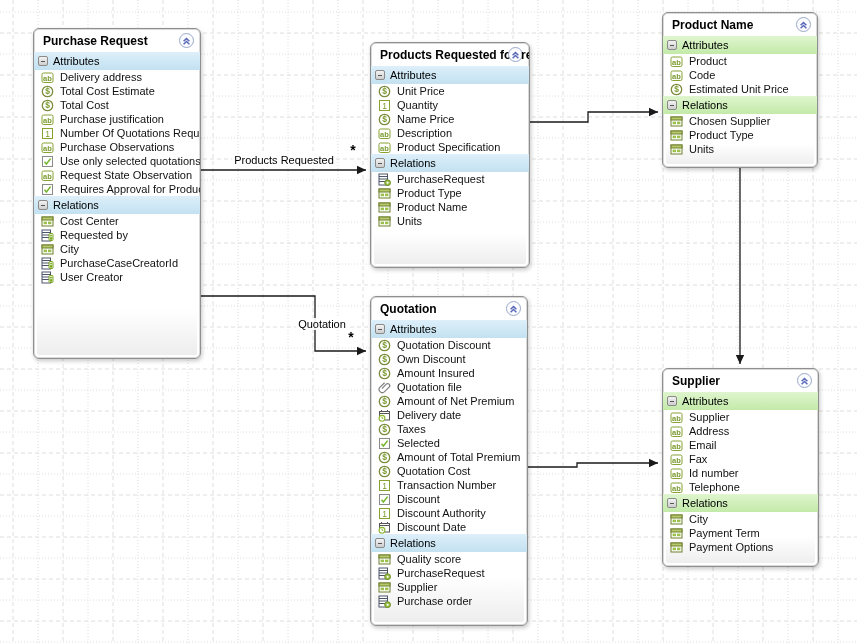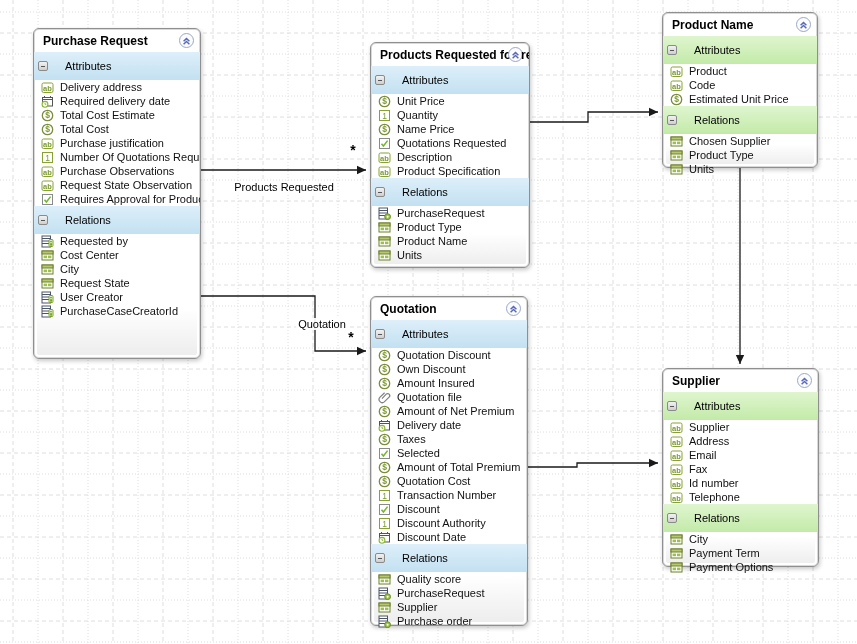--- a/index.html
+++ b/index.html
@@ -6,21 +6,21 @@
   body{font-family:"Liberation Sans",sans-serif;background:#fff;}
   #canvas{position:relative;width:857px;height:644px;background:#fff;overflow:hidden;}
   #wires{position:absolute;left:0;top:0;z-index:0;}
   .entity{position:absolute;z-index:2;box-sizing:border-box;border:1px solid #8f8f8f;border-radius:6px;
     background:linear-gradient(#ffffff 85%,#ececec 100%);
     box-shadow:inset 0 0 0 1px #d9d9d9, inset 0 0 0 3px #ffffff, 1px 2px 4px rgba(0,0,0,.22);}
   .ent-hdr{position:relative;height:21px;line-height:21px;padding:2px 20px 0 9px;font-size:12px;font-weight:bold;
     color:#000;white-space:nowrap;overflow:hidden;}
   .collapse-btn{position:absolute;right:6px;top:4px;width:15px;height:15px;padding:0;border:0;background:transparent;cursor:pointer;}
   .title-clip{position:absolute;left:calc(100% - 8px);top:2px;font-size:12px;font-weight:bold;}
-  .band{display:flex;align-items:center;gap:17px;height:28px;padding:0 2px 0 4px;font-size:11px;color:#000;}
+  .band{display:flex;align-items:center;gap:5px;height:18px;padding:0 2px 0 4px;font-size:11px;color:#000;}
   .theme-blue .band{background:linear-gradient(#ddeffa,#c3e1f1);}
   .theme-green .band{background:linear-gradient(#dff5ce,#c3eaa9);}
   .minus-btn{width:10px;height:10px;border:1px solid #8a8a8a;border-radius:2px;box-sizing:border-box;
     background:linear-gradient(#f2f2f2,#cfcfcf);position:relative;padding:0;cursor:pointer;}
   .minus-btn::after{content:"";position:absolute;left:2px;right:2px;top:3.5px;height:1.5px;background:#555;}
   .row{display:flex;align-items:center;gap:6px;height:14px;padding-left:7px;font-size:11px;color:#111;
     white-space:nowrap;overflow:hidden;}
   .row .ic{flex:0 0 13px;width:13px;height:13px;}
   .connector-label{position:absolute;z-index:3;font-size:11px;color:#000;background:rgba(255,255,255,.92);
     padding:0 2px;transform:translate(-50%,-50%);white-space:nowrap;}
@@ -119,420 +119,399 @@
       </div>
       <div class="row">
         <span class="ic"><svg viewBox="0 0 13 13" class="ic">
             <rect x="1" y="2" width="11" height="9.5" rx="1.5" fill="#fff" stroke="#87a133"></rect>
             <text x="6.5" y="9.6" font-size="7.5" font-weight="bold" fill="#7a9a2e" text-anchor="middle" font-family="Liberation Sans,sans-serif">ab</text>
           </svg></span>
         <span>Delivery address</span>
       </div>
       <div class="row">
         <span class="ic"><svg viewBox="0 0 13 13" class="ic">
+            <circle cx="6.5" cy="6.5" r="5.2" fill="#fff" stroke="#7c8c3c" stroke-width="1.3"></circle>
+            <text x="6.5" y="9.4" font-size="8.5" font-weight="bold" fill="#7a9a2e" text-anchor="middle" font-family="Liberation Sans,sans-serif">$</text>
+          </svg></span>
+        <span>Total Cost Estimate</span>
+      </div>
+      <div class="row">
+        <span class="ic"><svg viewBox="0 0 13 13" class="ic">
+            <circle cx="6.5" cy="6.5" r="5.2" fill="#fff" stroke="#7c8c3c" stroke-width="1.3"></circle>
+            <text x="6.5" y="9.4" font-size="8.5" font-weight="bold" fill="#7a9a2e" text-anchor="middle" font-family="Liberation Sans,sans-serif">$</text>
+          </svg></span>
+        <span>Total Cost</span>
+      </div>
+      <div class="row">
+        <span class="ic"><svg viewBox="0 0 13 13" class="ic">
+            <rect x="1" y="2" width="11" height="9.5" rx="1.5" fill="#fff" stroke="#87a133"></rect>
+            <text x="6.5" y="9.6" font-size="7.5" font-weight="bold" fill="#7a9a2e" text-anchor="middle" font-family="Liberation Sans,sans-serif">ab</text>
+          </svg></span>
+        <span>Purchase justification</span>
+      </div>
+      <div class="row">
+        <span class="ic"><svg viewBox="0 0 13 13" class="ic">
+            <rect x="1.5" y="1.5" width="10" height="10" fill="#fff" stroke="#87a133"></rect>
+            <text x="6.5" y="10" font-size="8.5" fill="#7a9a2e" text-anchor="middle" font-family="Liberation Sans,sans-serif">1</text>
+          </svg></span>
+        <span>Number Of Quotations Require</span>
+      </div>
+      <div class="row">
+        <span class="ic"><svg viewBox="0 0 13 13" class="ic">
+            <rect x="1" y="2" width="11" height="9.5" rx="1.5" fill="#fff" stroke="#87a133"></rect>
+            <text x="6.5" y="9.6" font-size="7.5" font-weight="bold" fill="#7a9a2e" text-anchor="middle" font-family="Liberation Sans,sans-serif">ab</text>
+          </svg></span>
+        <span>Purchase Observations</span>
+      </div>
+      <div class="row">
+        <span class="ic"><svg viewBox="0 0 13 13" class="ic">
+            <rect x="1.5" y="1.5" width="10" height="10" fill="#fff" stroke="#8a8a8a"></rect>
+            <path d="M3.5,6.8 L5.4,9 L9.6,3.6" fill="none" stroke="#74b52c" stroke-width="1.5"></path>
+          </svg></span>
+        <span>Use only selected quotations</span>
+      </div>
+      <div class="row">
+        <span class="ic"><svg viewBox="0 0 13 13" class="ic">
+            <rect x="1" y="2" width="11" height="9.5" rx="1.5" fill="#fff" stroke="#87a133"></rect>
+            <text x="6.5" y="9.6" font-size="7.5" font-weight="bold" fill="#7a9a2e" text-anchor="middle" font-family="Liberation Sans,sans-serif">ab</text>
+          </svg></span>
+        <span>Request State Observation</span>
+      </div>
+      <div class="row">
+        <span class="ic"><svg viewBox="0 0 13 13" class="ic">
+            <rect x="1.5" y="1.5" width="10" height="10" fill="#fff" stroke="#8a8a8a"></rect>
+            <path d="M3.5,6.8 L5.4,9 L9.6,3.6" fill="none" stroke="#74b52c" stroke-width="1.5"></path>
+          </svg></span>
+        <span>Requires Approval for Products</span>
+      </div>
+      <div class="band">
+        <button class="minus-btn"></button>
+        <span>Relations</span>
+      </div>
+      <div class="row">
+        <span class="ic"><svg viewBox="0 0 13 13" class="ic">
+            <rect x="1" y="2" width="11" height="9" fill="#fff" stroke="#6e7e2e"></rect>
+            <rect x="1" y="2" width="11" height="3" fill="#b6c96a" stroke="#6e7e2e"></rect>
+            <rect x="2.6" y="6.6" width="3.4" height="2.6" fill="#9cc04c"></rect>
+            <rect x="7" y="6.6" width="3.4" height="2.6" fill="#9cc04c"></rect>
+          </svg></span>
+        <span>Cost Center</span>
+      </div>
+      <div class="row">
+        <span class="ic"><svg viewBox="0 0 13 13" class="ic">
+            <rect x="1" y="1" width="8.5" height="11" fill="#fff" stroke="#4a5568"></rect>
+            <line x1="1" y1="3.5" x2="9.5" y2="3.5" stroke="#4a5568"></line>
+            <line x1="1" y1="6" x2="9.5" y2="6" stroke="#4a5568"></line>
+            <line x1="1" y1="8.5" x2="9.5" y2="8.5" stroke="#4a5568"></line>
+            <rect x="8" y="4.5" width="4" height="7" rx="1" fill="#eaf5d8" stroke="#79a41f"></rect>
+            <circle cx="10" cy="6.6" r="0.9" fill="#79a41f"></circle>
+            <rect x="9.1" y="8.2" width="1.9" height="2.5" fill="#79a41f"></rect>
+          </svg></span>
+        <span>Requested by</span>
+      </div>
+      <div class="row">
+        <span class="ic"><svg viewBox="0 0 13 13" class="ic">
+            <rect x="1" y="2" width="11" height="9" fill="#fff" stroke="#6e7e2e"></rect>
+            <rect x="1" y="2" width="11" height="3" fill="#b6c96a" stroke="#6e7e2e"></rect>
+            <rect x="2.6" y="6.6" width="3.4" height="2.6" fill="#9cc04c"></rect>
+            <rect x="7" y="6.6" width="3.4" height="2.6" fill="#9cc04c"></rect>
+          </svg></span>
+        <span>City</span>
+      </div>
+      <div class="row">
+        <span class="ic"><svg viewBox="0 0 13 13" class="ic">
+            <rect x="1" y="1" width="8.5" height="11" fill="#fff" stroke="#4a5568"></rect>
+            <line x1="1" y1="3.5" x2="9.5" y2="3.5" stroke="#4a5568"></line>
+            <line x1="1" y1="6" x2="9.5" y2="6" stroke="#4a5568"></line>
+            <line x1="1" y1="8.5" x2="9.5" y2="8.5" stroke="#4a5568"></line>
+            <rect x="8" y="4.5" width="4" height="7" rx="1" fill="#eaf5d8" stroke="#79a41f"></rect>
+            <circle cx="10" cy="6.6" r="0.9" fill="#79a41f"></circle>
+            <rect x="9.1" y="8.2" width="1.9" height="2.5" fill="#79a41f"></rect>
+          </svg></span>
+        <span>PurchaseCaseCreatorId</span>
+      </div>
+      <div class="row">
+        <span class="ic"><svg viewBox="0 0 13 13" class="ic">
+            <rect x="1" y="1" width="8.5" height="11" fill="#fff" stroke="#4a5568"></rect>
+            <line x1="1" y1="3.5" x2="9.5" y2="3.5" stroke="#4a5568"></line>
+            <line x1="1" y1="6" x2="9.5" y2="6" stroke="#4a5568"></line>
+            <line x1="1" y1="8.5" x2="9.5" y2="8.5" stroke="#4a5568"></line>
+            <rect x="8" y="4.5" width="4" height="7" rx="1" fill="#eaf5d8" stroke="#79a41f"></rect>
+            <circle cx="10" cy="6.6" r="0.9" fill="#79a41f"></circle>
+            <rect x="9.1" y="8.2" width="1.9" height="2.5" fill="#79a41f"></rect>
+          </svg></span>
+        <span>User Creator</span>
+      </div>
+    </div>
+    <div class="entity theme-blue" style="left: 370px; top: 42px; width: 160px; height: 226px;">
+      <div class="ent-hdr"><span>Products Requested for</span><button class="collapse-btn"><svg viewBox="0 0 15 15" width="15" height="15">
+            <circle cx="7.5" cy="7.5" r="7" fill="#fbfcff" stroke="#9aa7c7"></circle>
+            <path d="M4.6,8.3 L7.5,5.6 L10.4,8.3" fill="none" stroke="#5a68b8" stroke-width="1.5"></path>
+            <path d="M4.6,11.2 L7.5,8.5 L10.4,11.2" fill="none" stroke="#5a68b8" stroke-width="1.5"></path>
+          </svg></button><span class="title-clip">re</span></div>
+      <div class="band">
+        <button class="minus-btn"></button>
+        <span>Attributes</span>
+      </div>
+      <div class="row">
+        <span class="ic"><svg viewBox="0 0 13 13" class="ic">
+            <circle cx="6.5" cy="6.5" r="5.2" fill="#fff" stroke="#7c8c3c" stroke-width="1.3"></circle>
+            <text x="6.5" y="9.4" font-size="8.5" font-weight="bold" fill="#7a9a2e" text-anchor="middle" font-family="Liberation Sans,sans-serif">$</text>
+          </svg></span>
+        <span>Unit Price</span>
+      </div>
+      <div class="row">
+        <span class="ic"><svg viewBox="0 0 13 13" class="ic">
+            <rect x="1.5" y="1.5" width="10" height="10" fill="#fff" stroke="#87a133"></rect>
+            <text x="6.5" y="10" font-size="8.5" fill="#7a9a2e" text-anchor="middle" font-family="Liberation Sans,sans-serif">1</text>
+          </svg></span>
+        <span>Quantity</span>
+      </div>
+      <div class="row">
+        <span class="ic"><svg viewBox="0 0 13 13" class="ic">
+            <circle cx="6.5" cy="6.5" r="5.2" fill="#fff" stroke="#7c8c3c" stroke-width="1.3"></circle>
+            <text x="6.5" y="9.4" font-size="8.5" font-weight="bold" fill="#7a9a2e" text-anchor="middle" font-family="Liberation Sans,sans-serif">$</text>
+          </svg></span>
+        <span>Name Price</span>
+      </div>
+      <div class="row">
+        <span class="ic"><svg viewBox="0 0 13 13" class="ic">
+            <rect x="1" y="2" width="11" height="9.5" rx="1.5" fill="#fff" stroke="#87a133"></rect>
+            <text x="6.5" y="9.6" font-size="7.5" font-weight="bold" fill="#7a9a2e" text-anchor="middle" font-family="Liberation Sans,sans-serif">ab</text>
+          </svg></span>
+        <span>Description</span>
+      </div>
+      <div class="row">
+        <span class="ic"><svg viewBox="0 0 13 13" class="ic">
+            <rect x="1" y="2" width="11" height="9.5" rx="1.5" fill="#fff" stroke="#87a133"></rect>
+            <text x="6.5" y="9.6" font-size="7.5" font-weight="bold" fill="#7a9a2e" text-anchor="middle" font-family="Liberation Sans,sans-serif">ab</text>
+          </svg></span>
+        <span>Product Specification</span>
+      </div>
+      <div class="band">
+        <button class="minus-btn"></button>
+        <span>Relations</span>
+      </div>
+      <div class="row">
+        <span class="ic"><svg viewBox="0 0 13 13" class="ic">
+            <rect x="1" y="1" width="8.5" height="11" fill="#fff" stroke="#4a5568"></rect>
+            <line x1="1" y1="3.5" x2="9.5" y2="3.5" stroke="#4a5568"></line>
+            <line x1="1" y1="6" x2="9.5" y2="6" stroke="#4a5568"></line>
+            <line x1="1" y1="8.5" x2="9.5" y2="8.5" stroke="#4a5568"></line>
+            <circle cx="9.6" cy="9.7" r="2.9" fill="#9cc04c" stroke="#6b8f1f"></circle>
+            <circle cx="9.6" cy="9.7" r="1" fill="#fff"></circle>
+          </svg></span>
+        <span>PurchaseRequest</span>
+      </div>
+      <div class="row">
+        <span class="ic"><svg viewBox="0 0 13 13" class="ic">
+            <rect x="1" y="2" width="11" height="9" fill="#fff" stroke="#6e7e2e"></rect>
+            <rect x="1" y="2" width="11" height="3" fill="#b6c96a" stroke="#6e7e2e"></rect>
+            <rect x="2.6" y="6.6" width="3.4" height="2.6" fill="#9cc04c"></rect>
+            <rect x="7" y="6.6" width="3.4" height="2.6" fill="#9cc04c"></rect>
+          </svg></span>
+        <span>Product Type</span>
+      </div>
+      <div class="row">
+        <span class="ic"><svg viewBox="0 0 13 13" class="ic">
+            <rect x="1" y="2" width="11" height="9" fill="#fff" stroke="#6e7e2e"></rect>
+            <rect x="1" y="2" width="11" height="3" fill="#b6c96a" stroke="#6e7e2e"></rect>
+            <rect x="2.6" y="6.6" width="3.4" height="2.6" fill="#9cc04c"></rect>
+            <rect x="7" y="6.6" width="3.4" height="2.6" fill="#9cc04c"></rect>
+          </svg></span>
+        <span>Product Name</span>
+      </div>
+      <div class="row">
+        <span class="ic"><svg viewBox="0 0 13 13" class="ic">
+            <rect x="1" y="2" width="11" height="9" fill="#fff" stroke="#6e7e2e"></rect>
+            <rect x="1" y="2" width="11" height="3" fill="#b6c96a" stroke="#6e7e2e"></rect>
+            <rect x="2.6" y="6.6" width="3.4" height="2.6" fill="#9cc04c"></rect>
+            <rect x="7" y="6.6" width="3.4" height="2.6" fill="#9cc04c"></rect>
+          </svg></span>
+        <span>Units</span>
+      </div>
+    </div>
+    <div class="entity theme-green" style="left: 662px; top: 12px; width: 156px; height: 156px;">
+      <div class="ent-hdr"><span>Product Name</span><button class="collapse-btn"><svg viewBox="0 0 15 15" width="15" height="15">
+            <circle cx="7.5" cy="7.5" r="7" fill="#fbfcff" stroke="#9aa7c7"></circle>
+            <path d="M4.6,8.3 L7.5,5.6 L10.4,8.3" fill="none" stroke="#5a68b8" stroke-width="1.5"></path>
+            <path d="M4.6,11.2 L7.5,8.5 L10.4,11.2" fill="none" stroke="#5a68b8" stroke-width="1.5"></path>
+          </svg></button></div>
+      <div class="band">
+        <button class="minus-btn"></button>
+        <span>Attributes</span>
+      </div>
+      <div class="row">
+        <span class="ic"><svg viewBox="0 0 13 13" class="ic">
+            <rect x="1" y="2" width="11" height="9.5" rx="1.5" fill="#fff" stroke="#87a133"></rect>
+            <text x="6.5" y="9.6" font-size="7.5" font-weight="bold" fill="#7a9a2e" text-anchor="middle" font-family="Liberation Sans,sans-serif">ab</text>
+          </svg></span>
+        <span>Product</span>
+      </div>
+      <div class="row">
+        <span class="ic"><svg viewBox="0 0 13 13" class="ic">
+            <rect x="1" y="2" width="11" height="9.5" rx="1.5" fill="#fff" stroke="#87a133"></rect>
+            <text x="6.5" y="9.6" font-size="7.5" font-weight="bold" fill="#7a9a2e" text-anchor="middle" font-family="Liberation Sans,sans-serif">ab</text>
+          </svg></span>
+        <span>Code</span>
+      </div>
+      <div class="row">
+        <span class="ic"><svg viewBox="0 0 13 13" class="ic">
+            <circle cx="6.5" cy="6.5" r="5.2" fill="#fff" stroke="#7c8c3c" stroke-width="1.3"></circle>
+            <text x="6.5" y="9.4" font-size="8.5" font-weight="bold" fill="#7a9a2e" text-anchor="middle" font-family="Liberation Sans,sans-serif">$</text>
+          </svg></span>
+        <span>Estimated Unit Price</span>
+      </div>
+      <div class="band">
+        <button class="minus-btn"></button>
+        <span>Relations</span>
+      </div>
+      <div class="row">
+        <span class="ic"><svg viewBox="0 0 13 13" class="ic">
+            <rect x="1" y="2" width="11" height="9" fill="#fff" stroke="#6e7e2e"></rect>
+            <rect x="1" y="2" width="11" height="3" fill="#b6c96a" stroke="#6e7e2e"></rect>
+            <rect x="2.6" y="6.6" width="3.4" height="2.6" fill="#9cc04c"></rect>
+            <rect x="7" y="6.6" width="3.4" height="2.6" fill="#9cc04c"></rect>
+          </svg></span>
+        <span>Chosen Supplier</span>
+      </div>
+      <div class="row">
+        <span class="ic"><svg viewBox="0 0 13 13" class="ic">
+            <rect x="1" y="2" width="11" height="9" fill="#fff" stroke="#6e7e2e"></rect>
+            <rect x="1" y="2" width="11" height="3" fill="#b6c96a" stroke="#6e7e2e"></rect>
+            <rect x="2.6" y="6.6" width="3.4" height="2.6" fill="#9cc04c"></rect>
+            <rect x="7" y="6.6" width="3.4" height="2.6" fill="#9cc04c"></rect>
+          </svg></span>
+        <span>Product Type</span>
+      </div>
+      <div class="row">
+        <span class="ic"><svg viewBox="0 0 13 13" class="ic">
+            <rect x="1" y="2" width="11" height="9" fill="#fff" stroke="#6e7e2e"></rect>
+            <rect x="1" y="2" width="11" height="3" fill="#b6c96a" stroke="#6e7e2e"></rect>
+            <rect x="2.6" y="6.6" width="3.4" height="2.6" fill="#9cc04c"></rect>
+            <rect x="7" y="6.6" width="3.4" height="2.6" fill="#9cc04c"></rect>
+          </svg></span>
+        <span>Units</span>
+      </div>
+    </div>
+    <div class="entity theme-blue" style="left: 370px; top: 296px; width: 158px; height: 330px;">
+      <div class="ent-hdr"><span>Quotation</span><button class="collapse-btn"><svg viewBox="0 0 15 15" width="15" height="15">
+            <circle cx="7.5" cy="7.5" r="7" fill="#fbfcff" stroke="#9aa7c7"></circle>
+            <path d="M4.6,8.3 L7.5,5.6 L10.4,8.3" fill="none" stroke="#5a68b8" stroke-width="1.5"></path>
+            <path d="M4.6,11.2 L7.5,8.5 L10.4,11.2" fill="none" stroke="#5a68b8" stroke-width="1.5"></path>
+          </svg></button></div>
+      <div class="band">
+        <button class="minus-btn"></button>
+        <span>Attributes</span>
+      </div>
+      <div class="row">
+        <span class="ic"><svg viewBox="0 0 13 13" class="ic">
+            <circle cx="6.5" cy="6.5" r="5.2" fill="#fff" stroke="#7c8c3c" stroke-width="1.3"></circle>
+            <text x="6.5" y="9.4" font-size="8.5" font-weight="bold" fill="#7a9a2e" text-anchor="middle" font-family="Liberation Sans,sans-serif">$</text>
+          </svg></span>
+        <span>Quotation Discount</span>
+      </div>
+      <div class="row">
+        <span class="ic"><svg viewBox="0 0 13 13" class="ic">
+            <circle cx="6.5" cy="6.5" r="5.2" fill="#fff" stroke="#7c8c3c" stroke-width="1.3"></circle>
+            <text x="6.5" y="9.4" font-size="8.5" font-weight="bold" fill="#7a9a2e" text-anchor="middle" font-family="Liberation Sans,sans-serif">$</text>
+          </svg></span>
+        <span>Own Discount</span>
+      </div>
+      <div class="row">
+        <span class="ic"><svg viewBox="0 0 13 13" class="ic">
+            <circle cx="6.5" cy="6.5" r="5.2" fill="#fff" stroke="#7c8c3c" stroke-width="1.3"></circle>
+            <text x="6.5" y="9.4" font-size="8.5" font-weight="bold" fill="#7a9a2e" text-anchor="middle" font-family="Liberation Sans,sans-serif">$</text>
+          </svg></span>
+        <span>Amount Insured</span>
+      </div>
+      <div class="row">
+        <span class="ic"><svg viewBox="0 0 13 13" class="ic">
+            <path d="M4,7.6 L8.2,3.2 a2,2 0 0 1 2.9,2.9 L6.3,10.9 a3.2,3.2 0 0 1 -4.5,-4.5 L6.6,1.7" fill="none" stroke="#7f7f7f" stroke-width="1.2"></path>
+          </svg></span>
+        <span>Quotation file</span>
+      </div>
+      <div class="row">
+        <span class="ic"><svg viewBox="0 0 13 13" class="ic">
+            <circle cx="6.5" cy="6.5" r="5.2" fill="#fff" stroke="#7c8c3c" stroke-width="1.3"></circle>
+            <text x="6.5" y="9.4" font-size="8.5" font-weight="bold" fill="#7a9a2e" text-anchor="middle" font-family="Liberation Sans,sans-serif">$</text>
+          </svg></span>
+        <span>Amount of Net Premium</span>
+      </div>
+      <div class="row">
+        <span class="ic"><svg viewBox="0 0 13 13" class="ic">
             <rect x="1.5" y="2.5" width="10" height="8.5" fill="#fff" stroke="#555"></rect>
             <line x1="1.5" y1="4.5" x2="11.5" y2="4.5" stroke="#555"></line>
             <line x1="3.5" y1="1" x2="3.5" y2="2.5" stroke="#555"></line>
             <line x1="9.5" y1="1" x2="9.5" y2="2.5" stroke="#555"></line>
             <circle cx="4" cy="9.3" r="2.9" fill="#fff" stroke="#8ab72f" stroke-width="1.1"></circle>
             <line x1="4" y1="9.3" x2="4" y2="7.7" stroke="#8ab72f"></line>
             <line x1="4" y1="9.3" x2="5.3" y2="9.3" stroke="#8ab72f"></line>
           </svg></span>
-        <span>Required delivery date</span>
-      </div>
-      <div class="row">
-        <span class="ic"><svg viewBox="0 0 13 13" class="ic">
-            <circle cx="6.5" cy="6.5" r="5.2" fill="#fff" stroke="#7c8c3c" stroke-width="1.3"></circle>
-            <text x="6.5" y="9.4" font-size="8.5" font-weight="bold" fill="#7a9a2e" text-anchor="middle" font-family="Liberation Sans,sans-serif">$</text>
-          </svg></span>
-        <span>Total Cost Estimate</span>
-      </div>
-      <div class="row">
-        <span class="ic"><svg viewBox="0 0 13 13" class="ic">
-            <circle cx="6.5" cy="6.5" r="5.2" fill="#fff" stroke="#7c8c3c" stroke-width="1.3"></circle>
-            <text x="6.5" y="9.4" font-size="8.5" font-weight="bold" fill="#7a9a2e" text-anchor="middle" font-family="Liberation Sans,sans-serif">$</text>
-          </svg></span>
-        <span>Total Cost</span>
-      </div>
-      <div class="row">
-        <span class="ic"><svg viewBox="0 0 13 13" class="ic">
-            <rect x="1" y="2" width="11" height="9.5" rx="1.5" fill="#fff" stroke="#87a133"></rect>
-            <text x="6.5" y="9.6" font-size="7.5" font-weight="bold" fill="#7a9a2e" text-anchor="middle" font-family="Liberation Sans,sans-serif">ab</text>
-          </svg></span>
-        <span>Purchase justification</span>
+        <span>Delivery date</span>
+      </div>
+      <div class="row">
+        <span class="ic"><svg viewBox="0 0 13 13" class="ic">
+            <circle cx="6.5" cy="6.5" r="5.2" fill="#fff" stroke="#7c8c3c" stroke-width="1.3"></circle>
+            <text x="6.5" y="9.4" font-size="8.5" font-weight="bold" fill="#7a9a2e" text-anchor="middle" font-family="Liberation Sans,sans-serif">$</text>
+          </svg></span>
+        <span>Taxes</span>
+      </div>
+      <div class="row">
+        <span class="ic"><svg viewBox="0 0 13 13" class="ic">
+            <rect x="1.5" y="1.5" width="10" height="10" fill="#fff" stroke="#8a8a8a"></rect>
+            <path d="M3.5,6.8 L5.4,9 L9.6,3.6" fill="none" stroke="#74b52c" stroke-width="1.5"></path>
+          </svg></span>
+        <span>Selected</span>
+      </div>
+      <div class="row">
+        <span class="ic"><svg viewBox="0 0 13 13" class="ic">
+            <circle cx="6.5" cy="6.5" r="5.2" fill="#fff" stroke="#7c8c3c" stroke-width="1.3"></circle>
+            <text x="6.5" y="9.4" font-size="8.5" font-weight="bold" fill="#7a9a2e" text-anchor="middle" font-family="Liberation Sans,sans-serif">$</text>
+          </svg></span>
+        <span>Amount of Total Premium</span>
+      </div>
+      <div class="row">
+        <span class="ic"><svg viewBox="0 0 13 13" class="ic">
+            <circle cx="6.5" cy="6.5" r="5.2" fill="#fff" stroke="#7c8c3c" stroke-width="1.3"></circle>
+            <text x="6.5" y="9.4" font-size="8.5" font-weight="bold" fill="#7a9a2e" text-anchor="middle" font-family="Liberation Sans,sans-serif">$</text>
+          </svg></span>
+        <span>Quotation Cost</span>
       </div>
       <div class="row">
         <span class="ic"><svg viewBox="0 0 13 13" class="ic">
             <rect x="1.5" y="1.5" width="10" height="10" fill="#fff" stroke="#87a133"></rect>
             <text x="6.5" y="10" font-size="8.5" fill="#7a9a2e" text-anchor="middle" font-family="Liberation Sans,sans-serif">1</text>
           </svg></span>
-        <span>Number Of Quotations Require</span>
-      </div>
-      <div class="row">
-        <span class="ic"><svg viewBox="0 0 13 13" class="ic">
-            <rect x="1" y="2" width="11" height="9.5" rx="1.5" fill="#fff" stroke="#87a133"></rect>
-            <text x="6.5" y="9.6" font-size="7.5" font-weight="bold" fill="#7a9a2e" text-anchor="middle" font-family="Liberation Sans,sans-serif">ab</text>
-          </svg></span>
-        <span>Purchase Observations</span>
-      </div>
-      <div class="row">
-        <span class="ic"><svg viewBox="0 0 13 13" class="ic">
-            <rect x="1" y="2" width="11" height="9.5" rx="1.5" fill="#fff" stroke="#87a133"></rect>
-            <text x="6.5" y="9.6" font-size="7.5" font-weight="bold" fill="#7a9a2e" text-anchor="middle" font-family="Liberation Sans,sans-serif">ab</text>
-          </svg></span>
-        <span>Request State Observation</span>
+        <span>Transaction Number</span>
       </div>
       <div class="row">
         <span class="ic"><svg viewBox="0 0 13 13" class="ic">
             <rect x="1.5" y="1.5" width="10" height="10" fill="#fff" stroke="#8a8a8a"></rect>
             <path d="M3.5,6.8 L5.4,9 L9.6,3.6" fill="none" stroke="#74b52c" stroke-width="1.5"></path>
           </svg></span>
-        <span>Requires Approval for Products</span>
-      </div>
-      <div class="band">
-        <button class="minus-btn"></button>
-        <span>Relations</span>
-      </div>
-      <div class="row">
-        <span class="ic"><svg viewBox="0 0 13 13" class="ic">
-            <rect x="1" y="1" width="8.5" height="11" fill="#fff" stroke="#4a5568"></rect>
-            <line x1="1" y1="3.5" x2="9.5" y2="3.5" stroke="#4a5568"></line>
-            <line x1="1" y1="6" x2="9.5" y2="6" stroke="#4a5568"></line>
-            <line x1="1" y1="8.5" x2="9.5" y2="8.5" stroke="#4a5568"></line>
-            <rect x="8" y="4.5" width="4" height="7" rx="1" fill="#eaf5d8" stroke="#79a41f"></rect>
-            <circle cx="10" cy="6.6" r="0.9" fill="#79a41f"></circle>
-            <rect x="9.1" y="8.2" width="1.9" height="2.5" fill="#79a41f"></rect>
-          </svg></span>
-        <span>Requested by</span>
-      </div>
-      <div class="row">
-        <span class="ic"><svg viewBox="0 0 13 13" class="ic">
-            <rect x="1" y="2" width="11" height="9" fill="#fff" stroke="#6e7e2e"></rect>
-            <rect x="1" y="2" width="11" height="3" fill="#b6c96a" stroke="#6e7e2e"></rect>
-            <rect x="2.6" y="6.6" width="3.4" height="2.6" fill="#9cc04c"></rect>
-            <rect x="7" y="6.6" width="3.4" height="2.6" fill="#9cc04c"></rect>
-          </svg></span>
-        <span>Cost Center</span>
-      </div>
-      <div class="row">
-        <span class="ic"><svg viewBox="0 0 13 13" class="ic">
-            <rect x="1" y="2" width="11" height="9" fill="#fff" stroke="#6e7e2e"></rect>
-            <rect x="1" y="2" width="11" height="3" fill="#b6c96a" stroke="#6e7e2e"></rect>
-            <rect x="2.6" y="6.6" width="3.4" height="2.6" fill="#9cc04c"></rect>
-            <rect x="7" y="6.6" width="3.4" height="2.6" fill="#9cc04c"></rect>
-          </svg></span>
-        <span>City</span>
-      </div>
-      <div class="row">
-        <span class="ic"><svg viewBox="0 0 13 13" class="ic">
-            <rect x="1" y="2" width="11" height="9" fill="#fff" stroke="#6e7e2e"></rect>
-            <rect x="1" y="2" width="11" height="3" fill="#b6c96a" stroke="#6e7e2e"></rect>
-            <rect x="2.6" y="6.6" width="3.4" height="2.6" fill="#9cc04c"></rect>
-            <rect x="7" y="6.6" width="3.4" height="2.6" fill="#9cc04c"></rect>
-          </svg></span>
-        <span>Request State</span>
-      </div>
-      <div class="row">
-        <span class="ic"><svg viewBox="0 0 13 13" class="ic">
-            <rect x="1" y="1" width="8.5" height="11" fill="#fff" stroke="#4a5568"></rect>
-            <line x1="1" y1="3.5" x2="9.5" y2="3.5" stroke="#4a5568"></line>
-            <line x1="1" y1="6" x2="9.5" y2="6" stroke="#4a5568"></line>
-            <line x1="1" y1="8.5" x2="9.5" y2="8.5" stroke="#4a5568"></line>
-            <rect x="8" y="4.5" width="4" height="7" rx="1" fill="#eaf5d8" stroke="#79a41f"></rect>
-            <circle cx="10" cy="6.6" r="0.9" fill="#79a41f"></circle>
-            <rect x="9.1" y="8.2" width="1.9" height="2.5" fill="#79a41f"></rect>
-          </svg></span>
-        <span>User Creator</span>
-      </div>
-      <div class="row">
-        <span class="ic"><svg viewBox="0 0 13 13" class="ic">
-            <rect x="1" y="1" width="8.5" height="11" fill="#fff" stroke="#4a5568"></rect>
-            <line x1="1" y1="3.5" x2="9.5" y2="3.5" stroke="#4a5568"></line>
-            <line x1="1" y1="6" x2="9.5" y2="6" stroke="#4a5568"></line>
-            <line x1="1" y1="8.5" x2="9.5" y2="8.5" stroke="#4a5568"></line>
-            <rect x="8" y="4.5" width="4" height="7" rx="1" fill="#eaf5d8" stroke="#79a41f"></rect>
-            <circle cx="10" cy="6.6" r="0.9" fill="#79a41f"></circle>
-            <rect x="9.1" y="8.2" width="1.9" height="2.5" fill="#79a41f"></rect>
-          </svg></span>
-        <span>PurchaseCaseCreatorId</span>
-      </div>
-    </div>
-    <div class="entity theme-blue" style="left: 370px; top: 42px; width: 160px; height: 226px;">
-      <div class="ent-hdr"><span>Products Requested for</span><button class="collapse-btn"><svg viewBox="0 0 15 15" width="15" height="15">
-            <circle cx="7.5" cy="7.5" r="7" fill="#fbfcff" stroke="#9aa7c7"></circle>
-            <path d="M4.6,8.3 L7.5,5.6 L10.4,8.3" fill="none" stroke="#5a68b8" stroke-width="1.5"></path>
-            <path d="M4.6,11.2 L7.5,8.5 L10.4,11.2" fill="none" stroke="#5a68b8" stroke-width="1.5"></path>
-          </svg></button><span class="title-clip">re</span></div>
-      <div class="band">
-        <button class="minus-btn"></button>
-        <span>Attributes</span>
-      </div>
-      <div class="row">
-        <span class="ic"><svg viewBox="0 0 13 13" class="ic">
-            <circle cx="6.5" cy="6.5" r="5.2" fill="#fff" stroke="#7c8c3c" stroke-width="1.3"></circle>
-            <text x="6.5" y="9.4" font-size="8.5" font-weight="bold" fill="#7a9a2e" text-anchor="middle" font-family="Liberation Sans,sans-serif">$</text>
-          </svg></span>
-        <span>Unit Price</span>
+        <span>Discount</span>
       </div>
       <div class="row">
         <span class="ic"><svg viewBox="0 0 13 13" class="ic">
             <rect x="1.5" y="1.5" width="10" height="10" fill="#fff" stroke="#87a133"></rect>
             <text x="6.5" y="10" font-size="8.5" fill="#7a9a2e" text-anchor="middle" font-family="Liberation Sans,sans-serif">1</text>
           </svg></span>
-        <span>Quantity</span>
-      </div>
-      <div class="row">
-        <span class="ic"><svg viewBox="0 0 13 13" class="ic">
-            <circle cx="6.5" cy="6.5" r="5.2" fill="#fff" stroke="#7c8c3c" stroke-width="1.3"></circle>
-            <text x="6.5" y="9.4" font-size="8.5" font-weight="bold" fill="#7a9a2e" text-anchor="middle" font-family="Liberation Sans,sans-serif">$</text>
-          </svg></span>
-        <span>Name Price</span>
-      </div>
-      <div class="row">
-        <span class="ic"><svg viewBox="0 0 13 13" class="ic">
-            <rect x="1.5" y="1.5" width="10" height="10" fill="#fff" stroke="#8a8a8a"></rect>
-            <path d="M3.5,6.8 L5.4,9 L9.6,3.6" fill="none" stroke="#74b52c" stroke-width="1.5"></path>
-          </svg></span>
-        <span>Quotations Requested</span>
-      </div>
-      <div class="row">
-        <span class="ic"><svg viewBox="0 0 13 13" class="ic">
-            <rect x="1" y="2" width="11" height="9.5" rx="1.5" fill="#fff" stroke="#87a133"></rect>
-            <text x="6.5" y="9.6" font-size="7.5" font-weight="bold" fill="#7a9a2e" text-anchor="middle" font-family="Liberation Sans,sans-serif">ab</text>
-          </svg></span>
-        <span>Description</span>
-      </div>
-      <div class="row">
-        <span class="ic"><svg viewBox="0 0 13 13" class="ic">
-            <rect x="1" y="2" width="11" height="9.5" rx="1.5" fill="#fff" stroke="#87a133"></rect>
-            <text x="6.5" y="9.6" font-size="7.5" font-weight="bold" fill="#7a9a2e" text-anchor="middle" font-family="Liberation Sans,sans-serif">ab</text>
-          </svg></span>
-        <span>Product Specification</span>
-      </div>
-      <div class="band">
-        <button class="minus-btn"></button>
-        <span>Relations</span>
-      </div>
-      <div class="row">
-        <span class="ic"><svg viewBox="0 0 13 13" class="ic">
-            <rect x="1" y="1" width="8.5" height="11" fill="#fff" stroke="#4a5568"></rect>
-            <line x1="1" y1="3.5" x2="9.5" y2="3.5" stroke="#4a5568"></line>
-            <line x1="1" y1="6" x2="9.5" y2="6" stroke="#4a5568"></line>
-            <line x1="1" y1="8.5" x2="9.5" y2="8.5" stroke="#4a5568"></line>
-            <circle cx="9.6" cy="9.7" r="2.9" fill="#9cc04c" stroke="#6b8f1f"></circle>
-            <circle cx="9.6" cy="9.7" r="1" fill="#fff"></circle>
-          </svg></span>
-        <span>PurchaseRequest</span>
-      </div>
-      <div class="row">
-        <span class="ic"><svg viewBox="0 0 13 13" class="ic">
-            <rect x="1" y="2" width="11" height="9" fill="#fff" stroke="#6e7e2e"></rect>
-            <rect x="1" y="2" width="11" height="3" fill="#b6c96a" stroke="#6e7e2e"></rect>
-            <rect x="2.6" y="6.6" width="3.4" height="2.6" fill="#9cc04c"></rect>
-            <rect x="7" y="6.6" width="3.4" height="2.6" fill="#9cc04c"></rect>
-          </svg></span>
-        <span>Product Type</span>
-      </div>
-      <div class="row">
-        <span class="ic"><svg viewBox="0 0 13 13" class="ic">
-            <rect x="1" y="2" width="11" height="9" fill="#fff" stroke="#6e7e2e"></rect>
-            <rect x="1" y="2" width="11" height="3" fill="#b6c96a" stroke="#6e7e2e"></rect>
-            <rect x="2.6" y="6.6" width="3.4" height="2.6" fill="#9cc04c"></rect>
-            <rect x="7" y="6.6" width="3.4" height="2.6" fill="#9cc04c"></rect>
-          </svg></span>
-        <span>Product Name</span>
-      </div>
-      <div class="row">
-        <span class="ic"><svg viewBox="0 0 13 13" class="ic">
-            <rect x="1" y="2" width="11" height="9" fill="#fff" stroke="#6e7e2e"></rect>
-            <rect x="1" y="2" width="11" height="3" fill="#b6c96a" stroke="#6e7e2e"></rect>
-            <rect x="2.6" y="6.6" width="3.4" height="2.6" fill="#9cc04c"></rect>
-            <rect x="7" y="6.6" width="3.4" height="2.6" fill="#9cc04c"></rect>
-          </svg></span>
-        <span>Units</span>
-      </div>
-    </div>
-    <div class="entity theme-green" style="left: 662px; top: 12px; width: 156px; height: 156px;">
-      <div class="ent-hdr"><span>Product Name</span><button class="collapse-btn"><svg viewBox="0 0 15 15" width="15" height="15">
-            <circle cx="7.5" cy="7.5" r="7" fill="#fbfcff" stroke="#9aa7c7"></circle>
-            <path d="M4.6,8.3 L7.5,5.6 L10.4,8.3" fill="none" stroke="#5a68b8" stroke-width="1.5"></path>
-            <path d="M4.6,11.2 L7.5,8.5 L10.4,11.2" fill="none" stroke="#5a68b8" stroke-width="1.5"></path>
-          </svg></button></div>
-      <div class="band">
-        <button class="minus-btn"></button>
-        <span>Attributes</span>
-      </div>
-      <div class="row">
-        <span class="ic"><svg viewBox="0 0 13 13" class="ic">
-            <rect x="1" y="2" width="11" height="9.5" rx="1.5" fill="#fff" stroke="#87a133"></rect>
-            <text x="6.5" y="9.6" font-size="7.5" font-weight="bold" fill="#7a9a2e" text-anchor="middle" font-family="Liberation Sans,sans-serif">ab</text>
-          </svg></span>
-        <span>Product</span>
-      </div>
-      <div class="row">
-        <span class="ic"><svg viewBox="0 0 13 13" class="ic">
-            <rect x="1" y="2" width="11" height="9.5" rx="1.5" fill="#fff" stroke="#87a133"></rect>
-            <text x="6.5" y="9.6" font-size="7.5" font-weight="bold" fill="#7a9a2e" text-anchor="middle" font-family="Liberation Sans,sans-serif">ab</text>
-          </svg></span>
-        <span>Code</span>
-      </div>
-      <div class="row">
-        <span class="ic"><svg viewBox="0 0 13 13" class="ic">
-            <circle cx="6.5" cy="6.5" r="5.2" fill="#fff" stroke="#7c8c3c" stroke-width="1.3"></circle>
-            <text x="6.5" y="9.4" font-size="8.5" font-weight="bold" fill="#7a9a2e" text-anchor="middle" font-family="Liberation Sans,sans-serif">$</text>
-          </svg></span>
-        <span>Estimated Unit Price</span>
-      </div>
-      <div class="band">
-        <button class="minus-btn"></button>
-        <span>Relations</span>
-      </div>
-      <div class="row">
-        <span class="ic"><svg viewBox="0 0 13 13" class="ic">
-            <rect x="1" y="2" width="11" height="9" fill="#fff" stroke="#6e7e2e"></rect>
-            <rect x="1" y="2" width="11" height="3" fill="#b6c96a" stroke="#6e7e2e"></rect>
-            <rect x="2.6" y="6.6" width="3.4" height="2.6" fill="#9cc04c"></rect>
-            <rect x="7" y="6.6" width="3.4" height="2.6" fill="#9cc04c"></rect>
-          </svg></span>
-        <span>Chosen Supplier</span>
-      </div>
-      <div class="row">
-        <span class="ic"><svg viewBox="0 0 13 13" class="ic">
-            <rect x="1" y="2" width="11" height="9" fill="#fff" stroke="#6e7e2e"></rect>
-            <rect x="1" y="2" width="11" height="3" fill="#b6c96a" stroke="#6e7e2e"></rect>
-            <rect x="2.6" y="6.6" width="3.4" height="2.6" fill="#9cc04c"></rect>
-            <rect x="7" y="6.6" width="3.4" height="2.6" fill="#9cc04c"></rect>
-          </svg></span>
-        <span>Product Type</span>
-      </div>
-      <div class="row">
-        <span class="ic"><svg viewBox="0 0 13 13" class="ic">
-            <rect x="1" y="2" width="11" height="9" fill="#fff" stroke="#6e7e2e"></rect>
-            <rect x="1" y="2" width="11" height="3" fill="#b6c96a" stroke="#6e7e2e"></rect>
-            <rect x="2.6" y="6.6" width="3.4" height="2.6" fill="#9cc04c"></rect>
-            <rect x="7" y="6.6" width="3.4" height="2.6" fill="#9cc04c"></rect>
-          </svg></span>
-        <span>Units</span>
-      </div>
-    </div>
-    <div class="entity theme-blue" style="left: 370px; top: 296px; width: 158px; height: 330px;">
-      <div class="ent-hdr"><span>Quotation</span><button class="collapse-btn"><svg viewBox="0 0 15 15" width="15" height="15">
-            <circle cx="7.5" cy="7.5" r="7" fill="#fbfcff" stroke="#9aa7c7"></circle>
-            <path d="M4.6,8.3 L7.5,5.6 L10.4,8.3" fill="none" stroke="#5a68b8" stroke-width="1.5"></path>
-            <path d="M4.6,11.2 L7.5,8.5 L10.4,11.2" fill="none" stroke="#5a68b8" stroke-width="1.5"></path>
-          </svg></button></div>
-      <div class="band">
-        <button class="minus-btn"></button>
-        <span>Attributes</span>
-      </div>
-      <div class="row">
-        <span class="ic"><svg viewBox="0 0 13 13" class="ic">
-            <circle cx="6.5" cy="6.5" r="5.2" fill="#fff" stroke="#7c8c3c" stroke-width="1.3"></circle>
-            <text x="6.5" y="9.4" font-size="8.5" font-weight="bold" fill="#7a9a2e" text-anchor="middle" font-family="Liberation Sans,sans-serif">$</text>
-          </svg></span>
-        <span>Quotation Discount</span>
-      </div>
-      <div class="row">
-        <span class="ic"><svg viewBox="0 0 13 13" class="ic">
-            <circle cx="6.5" cy="6.5" r="5.2" fill="#fff" stroke="#7c8c3c" stroke-width="1.3"></circle>
-            <text x="6.5" y="9.4" font-size="8.5" font-weight="bold" fill="#7a9a2e" text-anchor="middle" font-family="Liberation Sans,sans-serif">$</text>
-          </svg></span>
-        <span>Own Discount</span>
-      </div>
-      <div class="row">
-        <span class="ic"><svg viewBox="0 0 13 13" class="ic">
-            <circle cx="6.5" cy="6.5" r="5.2" fill="#fff" stroke="#7c8c3c" stroke-width="1.3"></circle>
-            <text x="6.5" y="9.4" font-size="8.5" font-weight="bold" fill="#7a9a2e" text-anchor="middle" font-family="Liberation Sans,sans-serif">$</text>
-          </svg></span>
-        <span>Amount Insured</span>
-      </div>
-      <div class="row">
-        <span class="ic"><svg viewBox="0 0 13 13" class="ic">
-            <path d="M4,7.6 L8.2,3.2 a2,2 0 0 1 2.9,2.9 L6.3,10.9 a3.2,3.2 0 0 1 -4.5,-4.5 L6.6,1.7" fill="none" stroke="#7f7f7f" stroke-width="1.2"></path>
-          </svg></span>
-        <span>Quotation file</span>
-      </div>
-      <div class="row">
-        <span class="ic"><svg viewBox="0 0 13 13" class="ic">
-            <circle cx="6.5" cy="6.5" r="5.2" fill="#fff" stroke="#7c8c3c" stroke-width="1.3"></circle>
-            <text x="6.5" y="9.4" font-size="8.5" font-weight="bold" fill="#7a9a2e" text-anchor="middle" font-family="Liberation Sans,sans-serif">$</text>
-          </svg></span>
-        <span>Amount of Net Premium</span>
+        <span>Discount Authority</span>
       </div>
       <div class="row">
         <span class="ic"><svg viewBox="0 0 13 13" class="ic">
             <rect x="1.5" y="2.5" width="10" height="8.5" fill="#fff" stroke="#555"></rect>
             <line x1="1.5" y1="4.5" x2="11.5" y2="4.5" stroke="#555"></line>
             <line x1="3.5" y1="1" x2="3.5" y2="2.5" stroke="#555"></line>
             <line x1="9.5" y1="1" x2="9.5" y2="2.5" stroke="#555"></line>
             <circle cx="4" cy="9.3" r="2.9" fill="#fff" stroke="#8ab72f" stroke-width="1.1"></circle>
             <line x1="4" y1="9.3" x2="4" y2="7.7" stroke="#8ab72f"></line>
             <line x1="4" y1="9.3" x2="5.3" y2="9.3" stroke="#8ab72f"></line>
           </svg></span>
-        <span>Delivery date</span>
-      </div>
-      <div class="row">
-        <span class="ic"><svg viewBox="0 0 13 13" class="ic">
-            <circle cx="6.5" cy="6.5" r="5.2" fill="#fff" stroke="#7c8c3c" stroke-width="1.3"></circle>
-            <text x="6.5" y="9.4" font-size="8.5" font-weight="bold" fill="#7a9a2e" text-anchor="middle" font-family="Liberation Sans,sans-serif">$</text>
-          </svg></span>
-        <span>Taxes</span>
-      </div>
-      <div class="row">
-        <span class="ic"><svg viewBox="0 0 13 13" class="ic">
-            <rect x="1.5" y="1.5" width="10" height="10" fill="#fff" stroke="#8a8a8a"></rect>
-            <path d="M3.5,6.8 L5.4,9 L9.6,3.6" fill="none" stroke="#74b52c" stroke-width="1.5"></path>
-          </svg></span>
-        <span>Selected</span>
-      </div>
-      <div class="row">
-        <span class="ic"><svg viewBox="0 0 13 13" class="ic">
-            <circle cx="6.5" cy="6.5" r="5.2" fill="#fff" stroke="#7c8c3c" stroke-width="1.3"></circle>
-            <text x="6.5" y="9.4" font-size="8.5" font-weight="bold" fill="#7a9a2e" text-anchor="middle" font-family="Liberation Sans,sans-serif">$</text>
-          </svg></span>
-        <span>Amount of Total Premium</span>
-      </div>
-      <div class="row">
-        <span class="ic"><svg viewBox="0 0 13 13" class="ic">
-            <circle cx="6.5" cy="6.5" r="5.2" fill="#fff" stroke="#7c8c3c" stroke-width="1.3"></circle>
-            <text x="6.5" y="9.4" font-size="8.5" font-weight="bold" fill="#7a9a2e" text-anchor="middle" font-family="Liberation Sans,sans-serif">$</text>
-          </svg></span>
-        <span>Quotation Cost</span>
-      </div>
-      <div class="row">
-        <span class="ic"><svg viewBox="0 0 13 13" class="ic">
-            <rect x="1.5" y="1.5" width="10" height="10" fill="#fff" stroke="#87a133"></rect>
-            <text x="6.5" y="10" font-size="8.5" fill="#7a9a2e" text-anchor="middle" font-family="Liberation Sans,sans-serif">1</text>
-          </svg></span>
-        <span>Transaction Number</span>
-      </div>
-      <div class="row">
-        <span class="ic"><svg viewBox="0 0 13 13" class="ic">
-            <rect x="1.5" y="1.5" width="10" height="10" fill="#fff" stroke="#8a8a8a"></rect>
-            <path d="M3.5,6.8 L5.4,9 L9.6,3.6" fill="none" stroke="#74b52c" stroke-width="1.5"></path>
-          </svg></span>
-        <span>Discount</span>
-      </div>
-      <div class="row">
-        <span class="ic"><svg viewBox="0 0 13 13" class="ic">
-            <rect x="1.5" y="1.5" width="10" height="10" fill="#fff" stroke="#87a133"></rect>
-            <text x="6.5" y="10" font-size="8.5" fill="#7a9a2e" text-anchor="middle" font-family="Liberation Sans,sans-serif">1</text>
-          </svg></span>
-        <span>Discount Authority</span>
-      </div>
-      <div class="row">
-        <span class="ic"><svg viewBox="0 0 13 13" class="ic">
-            <rect x="1.5" y="2.5" width="10" height="8.5" fill="#fff" stroke="#555"></rect>
-            <line x1="1.5" y1="4.5" x2="11.5" y2="4.5" stroke="#555"></line>
-            <line x1="3.5" y1="1" x2="3.5" y2="2.5" stroke="#555"></line>
-            <line x1="9.5" y1="1" x2="9.5" y2="2.5" stroke="#555"></line>
-            <circle cx="4" cy="9.3" r="2.9" fill="#fff" stroke="#8ab72f" stroke-width="1.1"></circle>
-            <line x1="4" y1="9.3" x2="4" y2="7.7" stroke="#8ab72f"></line>
-            <line x1="4" y1="9.3" x2="5.3" y2="9.3" stroke="#8ab72f"></line>
-          </svg></span>
         <span>Discount Date</span>
       </div>
       <div class="band">
         <button class="minus-btn"></button>
         <span>Relations</span>
       </div>
       <div class="row">
         <span class="ic"><svg viewBox="0 0 13 13" class="ic">
             <rect x="1" y="2" width="11" height="9" fill="#fff" stroke="#6e7e2e"></rect>
             <rect x="1" y="2" width="11" height="3" fill="#b6c96a" stroke="#6e7e2e"></rect>
@@ -650,17 +629,17 @@
       <div class="row">
         <span class="ic"><svg viewBox="0 0 13 13" class="ic">
             <rect x="1" y="2" width="11" height="9" fill="#fff" stroke="#6e7e2e"></rect>
             <rect x="1" y="2" width="11" height="3" fill="#b6c96a" stroke="#6e7e2e"></rect>
             <rect x="2.6" y="6.6" width="3.4" height="2.6" fill="#9cc04c"></rect>
             <rect x="7" y="6.6" width="3.4" height="2.6" fill="#9cc04c"></rect>
           </svg></span>
         <span>Payment Options</span>
       </div>
     </div>
-    <div class="connector-label" style="left: 284px; top: 187px;">Products Requested</div>
+    <div class="connector-label" style="left: 284px; top: 160px;">Products Requested</div>
     <div class="card-star" style="left: 353px; top: 150px;">*</div>
     <div class="connector-label" style="left: 322px; top: 324px;">Quotation</div>
     <div class="card-star" style="left: 351px; top: 337px;">*</div>
   </div>
 
 </body></html>

